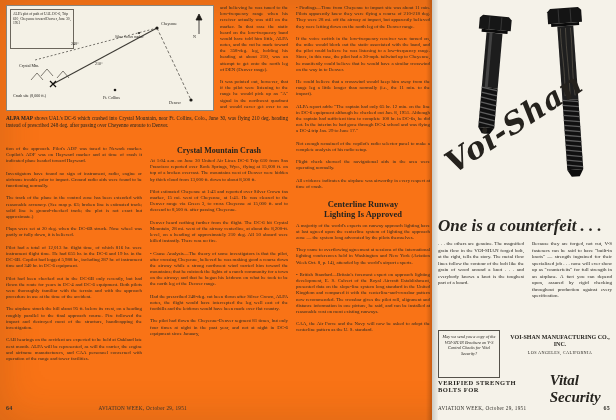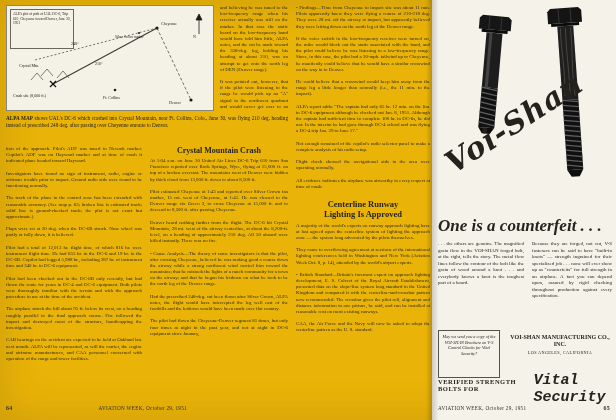--- a/index.html
+++ b/index.html
@@ -1,18 +1,18 @@
 <!DOCTYPE html>
 <html><head>
 <meta charset="utf-8">
 <style>
   html,body{margin:0;padding:0;}
   .sheet{
     position:relative; width:616px; height:420px; overflow:hidden;
-    background:#eab308; color:#26241f;
+    background:#f97316; color:#26241f;
     font-family:"Liberation Serif", serif;
     box-shadow:inset 0 0 40px rgba(60,50,30,.18);
   }
   .rightpage{position:absolute; left:432px; top:0; width:184px; height:420px; background:#f5f2e9;}
   .gutter{position:absolute; left:426px; top:0; width:12px; height:420px;
     background:linear-gradient(90deg, rgba(0,0,0,0) 0%, rgba(0,0,0,.18) 45%, rgba(0,0,0,.02) 100%);}
   
   .map{position:absolute; left:6px; top:5px; width:208px; height:106px;
     background:#f4f1e6; border:1px solid #8a857a; box-sizing:border-box;}
   .map svg{position:absolute; left:0; top:0;}
@@ -42,21 +42,21 @@
   .ad-body.left{left:438px; width:86px;}
   .ad-body.right{left:532px; width:80px;}
   .ad-note{position:absolute; left:438px; top:330px; width:62px; height:48px;
     border:0.7px solid #55524a; box-sizing:border-box; padding:3px;
     font-size:4.3px; line-height:1.3; font-style:italic; text-align:center;}
   .ad-company{position:absolute; left:506px; top:334px; width:108px; text-align:center;}
   .ad-company .name{font-size:6px; font-weight:bold; line-height:1.2;}
   .ad-company .addr{font-size:4.2px; letter-spacing:.4px; margin-top:2px;}
   .tagline{position:absolute; left:438px; top:372px; width:178px; display:flex; align-items:baseline; gap:4px;}
   .tagline .caps{font-size:6.5px; font-weight:bold; letter-spacing:.5px;}
-  .tagline .script{font-family:Liberation Mono, monospace; font-style:italic; font-weight:bold; font-size:15px;margin-left:12px;}
+  .tagline .script{font-family:Liberation Serif, serif; font-style:italic; font-weight:bold; font-size:15px;margin-left:12px;}
   
   .footer{position:absolute; top:405px; font-size:5.2px; letter-spacing:.3px; color:#33312b;}
   .footer .pgnum{font-weight:bold; font-size:6px;}
   .footer-left{left:6px; width:424px; display:flex;}
   .footer-left .mag{margin-left:86px;}
   .footer-right{left:438px; width:172px; display:flex; justify-content:space-between;}
 </style>
 </head>
 <body>
 

